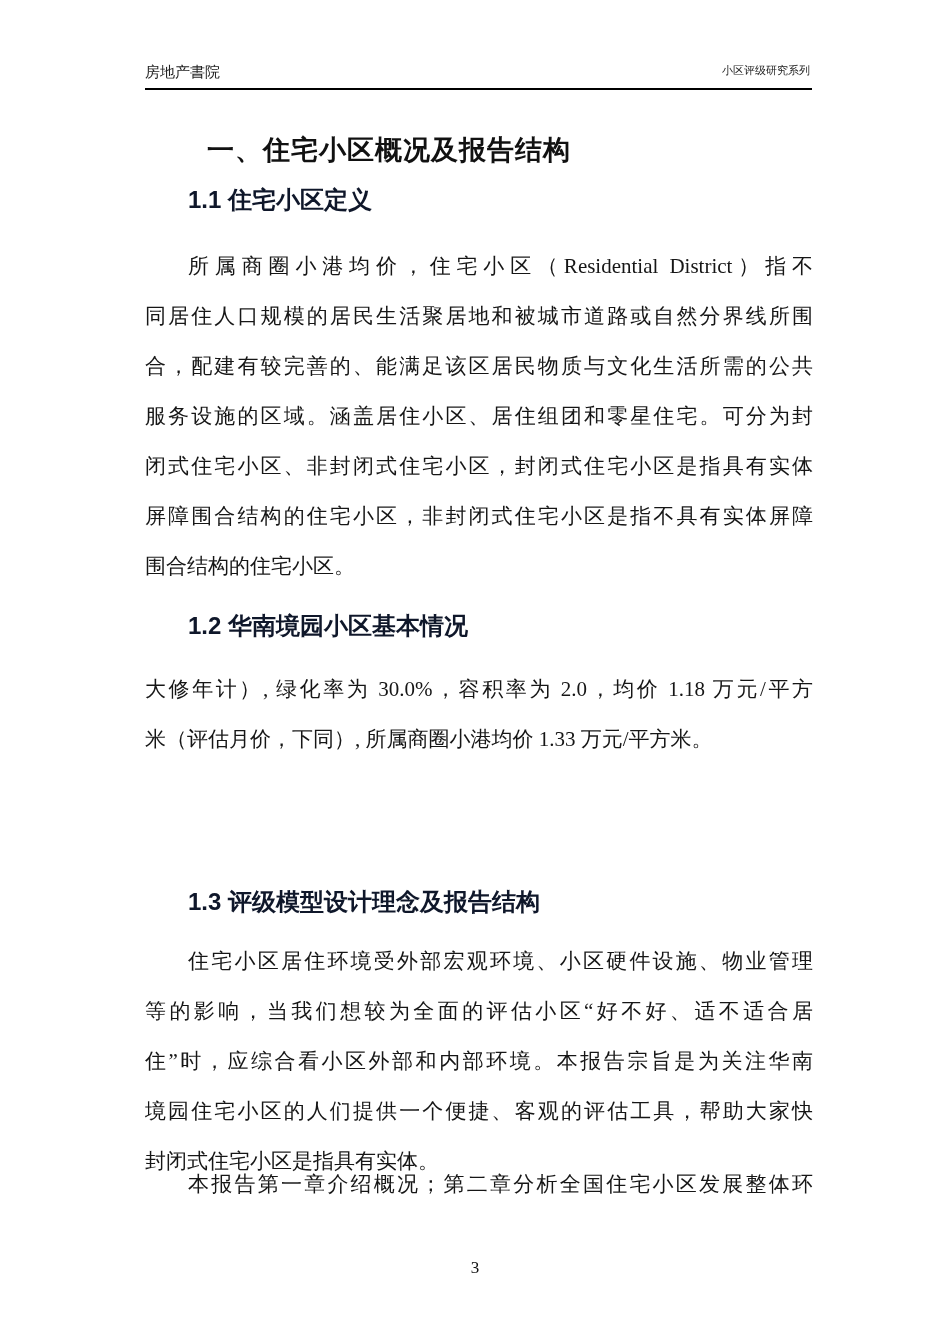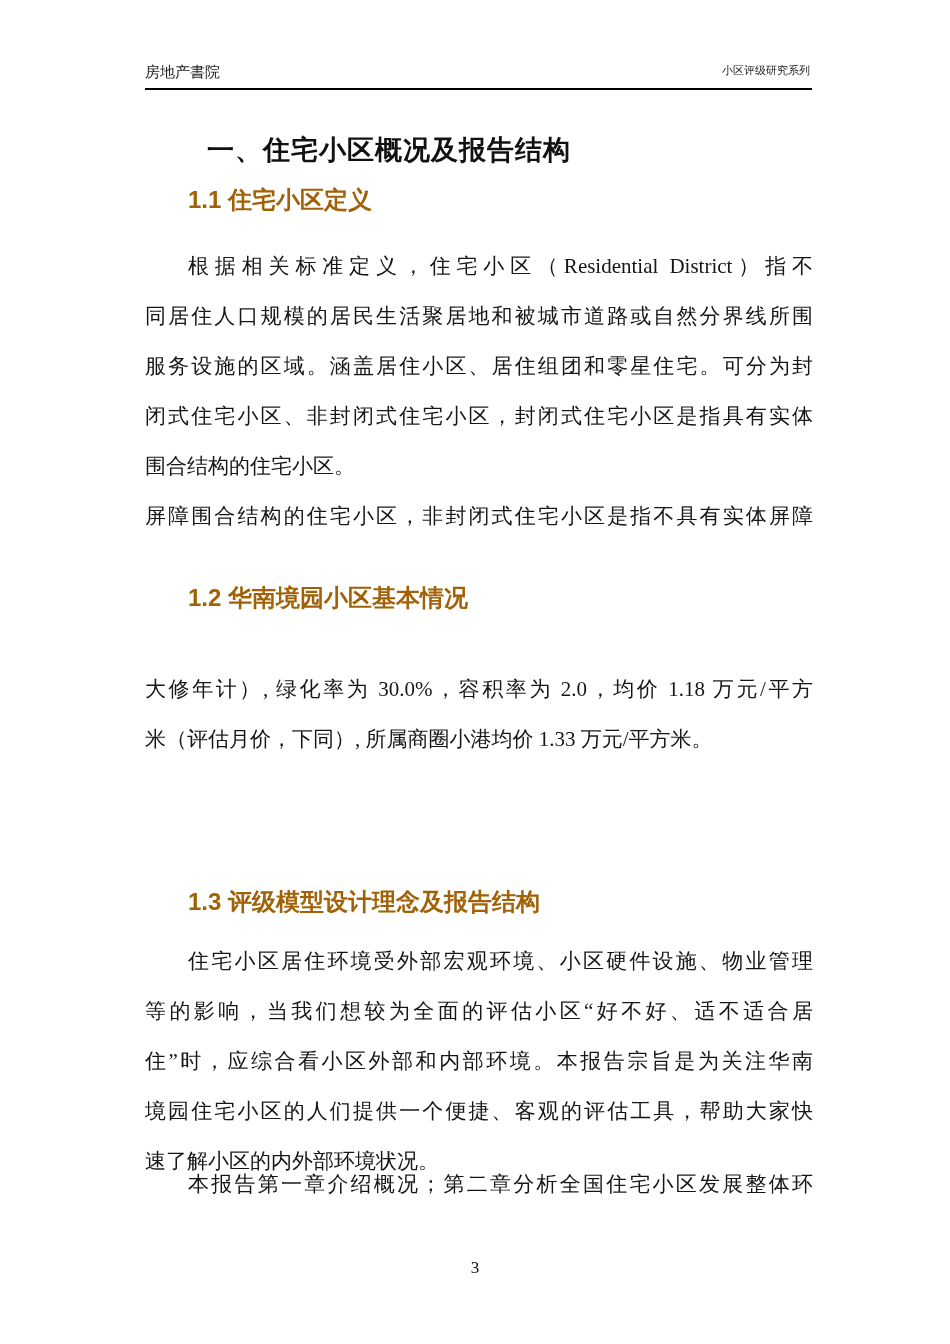--- a/index.html
+++ b/index.html
@@ -28,25 +28,25 @@
   }
   .title{
     position:absolute;left:191px;top:116px;margin:16px;
     font-family:"Liberation Sans","DejaVu Sans",sans-serif;
     font-weight:700;font-size:27px;letter-spacing:1px;color:#111;
     white-space:nowrap;
   }
   .h2{
     position:absolute;left:188px;margin:0;
     font-family:"Liberation Sans","DejaVu Sans",sans-serif;
-    font-weight:700;font-size:24px;color:#a16207;
+    font-weight:700;font-size:24px;color:#0f172a;
     white-space:nowrap;
   }
   .h2-1{top:184px}
-  .h2-2{top:582px}
+  .h2-2{top:610px}
   .h2-3{top:886px}
   .para{
     position:absolute;left:145px;width:668px;
     font-size:21px;line-height:50px;color:#161616;
   }
   .p1{top:241px}
   .p2{top:664px}
   .p3{top:936px}
   .p4{top:1159px}
   .line{height:50px;overflow:hidden;}
@@ -67,41 +67,42 @@
 <div class="page">
 
   <div class="hdr-left">房地产書院</div>
   <div class="hdr-right">小区评级研究系列</div>
   <div class="hdr-rule"></div>
 
   <h1 class="title">一、住宅小区概况及报告结构</h1>
 
   <h2 class="h2 h2-1">1.1 住宅小区定义</h2>
   <div class="para p1">
-    <div class="line indent fill">根据相关标准定义，住宅小区（Residential District）指不</div>
+    <div class="line indent fill">所属商圈小港均价，住宅小区（Residential District）指不</div>
     <div class="line fill">同居住人口规模的居民生活聚居地和被城市道路或自然分界线所围</div>
+    <div class="line fill">合，配建有较完善的、能满足该区居民物质与文化生活所需的公共</div>
     <div class="line fill">服务设施的区域。涵盖居住小区、居住组团和零星住宅。可分为封</div>
     <div class="line fill">闭式住宅小区、非封闭式住宅小区，封闭式住宅小区是指具有实体</div>
+    <div class="line fill">屏障围合结构的住宅小区，非封闭式住宅小区是指不具有实体屏障</div>
     <div class="line">围合结构的住宅小区。</div>
-    <div class="line fill">屏障围合结构的住宅小区，非封闭式住宅小区是指不具有实体屏障</div>
   </div>
 
   <h2 class="h2 h2-2">1.2 华南境园小区基本情况</h2>
   <div class="para p2">
     <div class="line fill">大修年计）, 绿化率为 30.0%，容积率为 2.0，均价 1.18 万元/平方</div>
     <div class="line">米（评估月价，下同）, 所属商圈小港均价 1.33 万元/平方米。</div>
   </div>
 
   <h2 class="h2 h2-3">1.3 评级模型设计理念及报告结构</h2>
   <div class="para p3">
     <div class="line indent fill">住宅小区居住环境受外部宏观环境、小区硬件设施、物业管理</div>
     <div class="line fill">等的影响，当我们想较为全面的评估小区“好不好、适不适合居</div>
     <div class="line fill">住”时，应综合看小区外部和内部环境。本报告宗旨是为关注华南</div>
     <div class="line fill">境园住宅小区的人们提供一个便捷、客观的评估工具，帮助大家快</div>
-    <div class="line">速了解小区的内外部环境状况。</div>
+    <div class="line">封闭式住宅小区是指具有实体。</div>
   </div>
 
   <div class="para p4">
     <div class="line indent fill">本报告第一章介绍概况；第二章分析全国住宅小区发展整体环</div>
   </div>
 
   <div class="footer">
     <span>3</span>
   </div>
 

